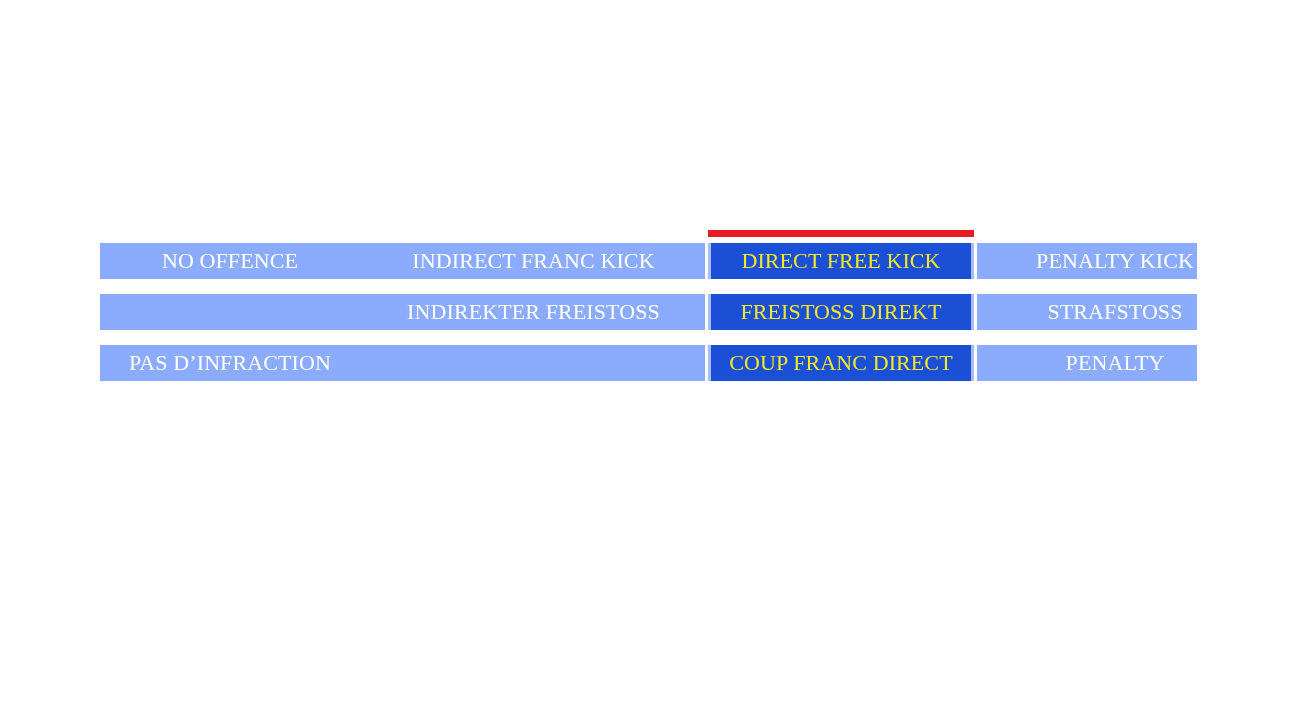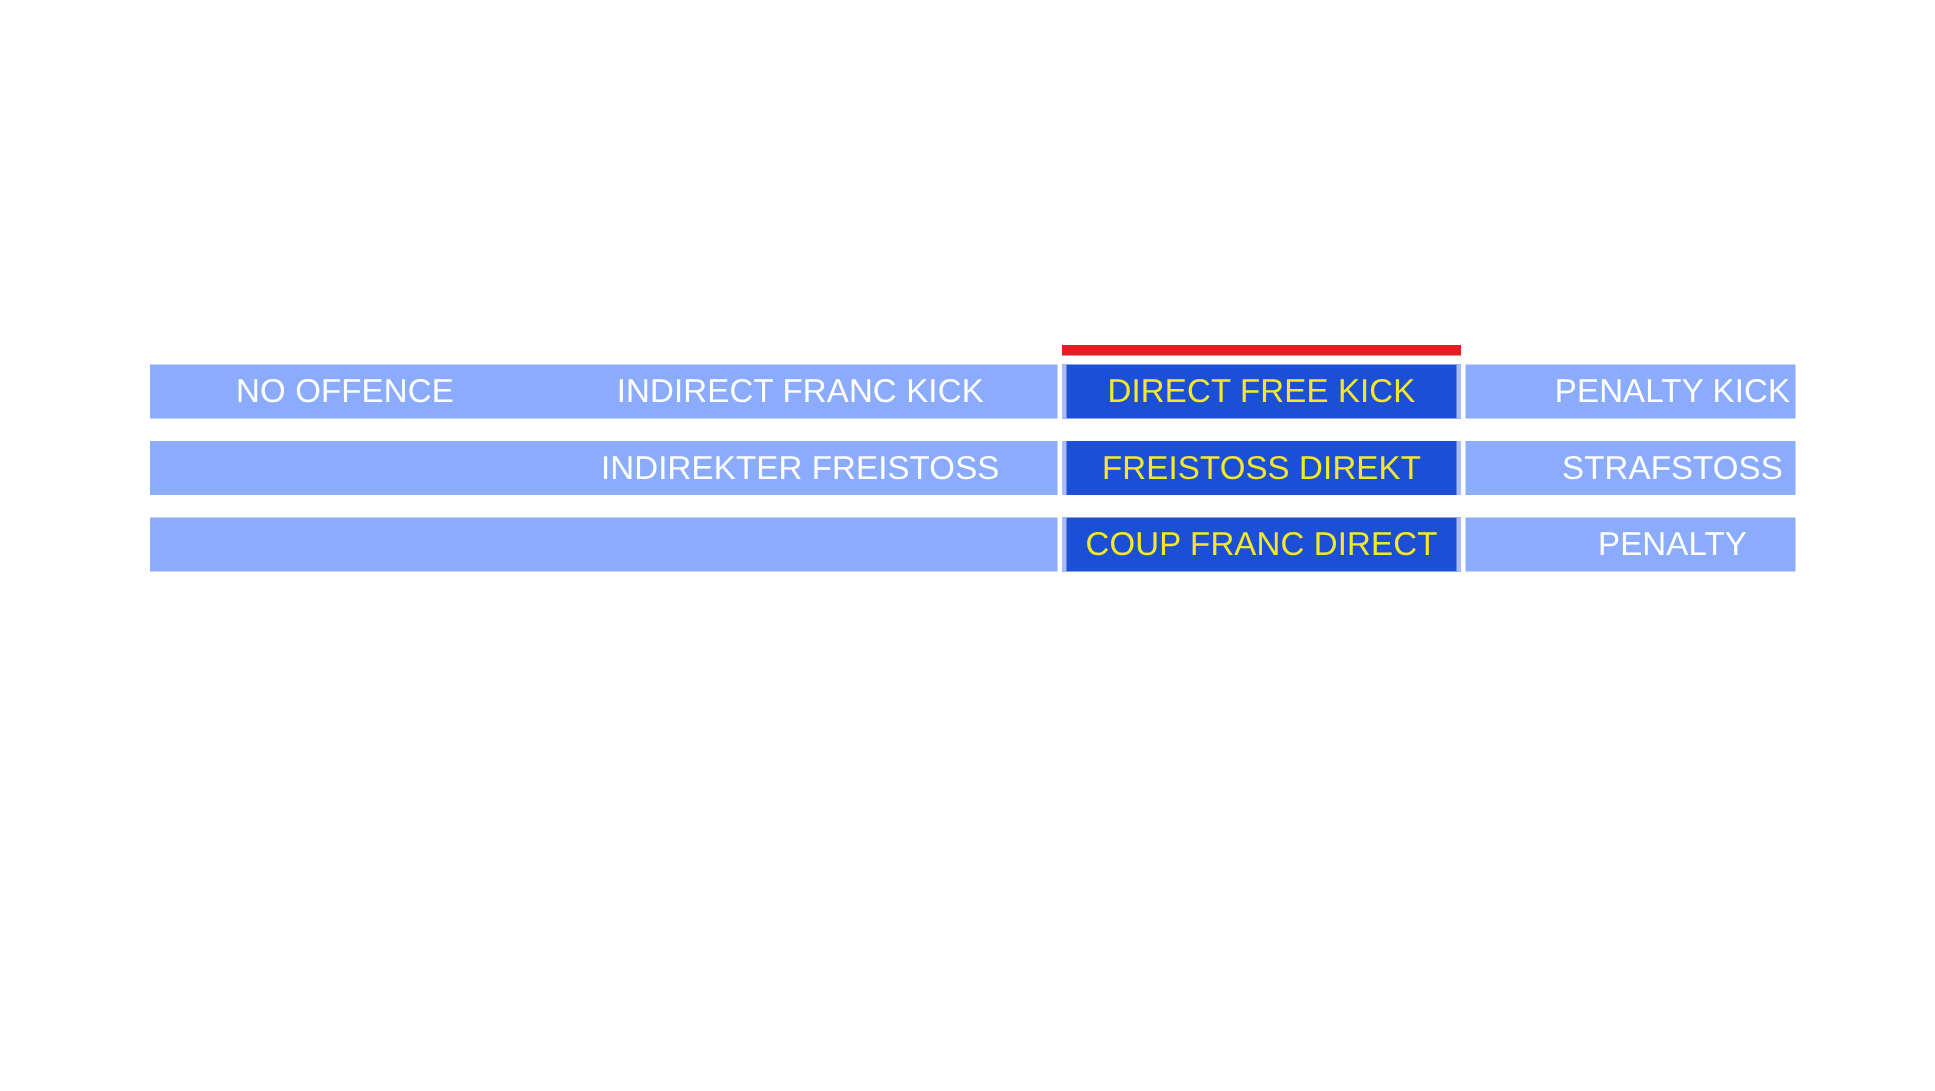--- a/index.html
+++ b/index.html
@@ -64,21 +64,21 @@
   .cell {
     position: absolute;
     top: 0;
     height: 36px;
     line-height: 36px;
     text-align: center;
     color: #ffffff;
     font-size: 22px;
     letter-spacing: 0.1px;
     white-space: nowrap;
-    font-family: Liberation Sans, sans-serif;
+    font-family: Liberation Serif, serif;
   }
   .cell-1 { left: 0px;   width: 260px; }
   .cell-2 { left: 262px; width: 343px; }
   .cell-3 { left: 608px; width: 266px; color: #f5e827; }
   .cell-4 { left: 908px; width: 214px; }
 
   
   #selection-marker {
     position: absolute;
     left: 708px;
@@ -138,20 +138,21 @@
       <div class="seg seg-right"></div>
       <div class="cell cell-2">INDIREKTER FREISTOSS</div>
       <div class="cell cell-3">FREISTOSS DIREKT</div>
       <div class="cell cell-4">STRAFSTOSS</div>
     </div>
 
     <div class="scale-row row-2">
       <div class="seg seg-left"></div>
       <div class="seg seg-center"></div>
       <div class="seg seg-right"></div>
+      <div class="cell cell-1">PAS D’INFRACTION</div>
       <div class="cell cell-3">COUP FRANC DIRECT</div>
       <div class="cell cell-4">PENALTY</div>
     </div>
 
   </div>
 
 
 </div>
 
 </body></html>

